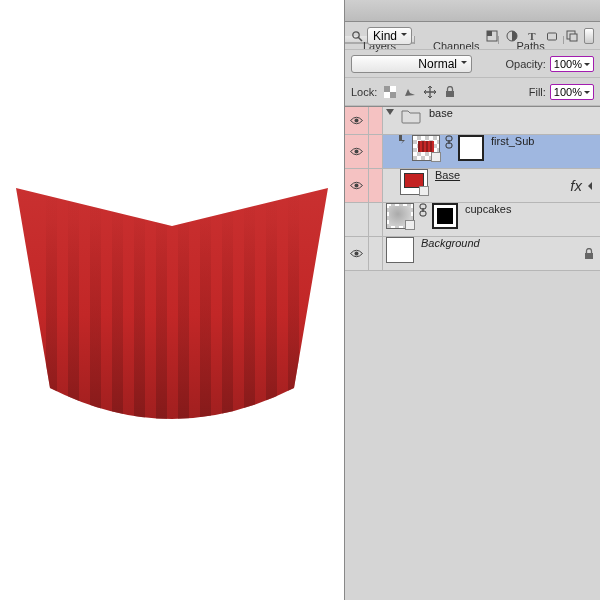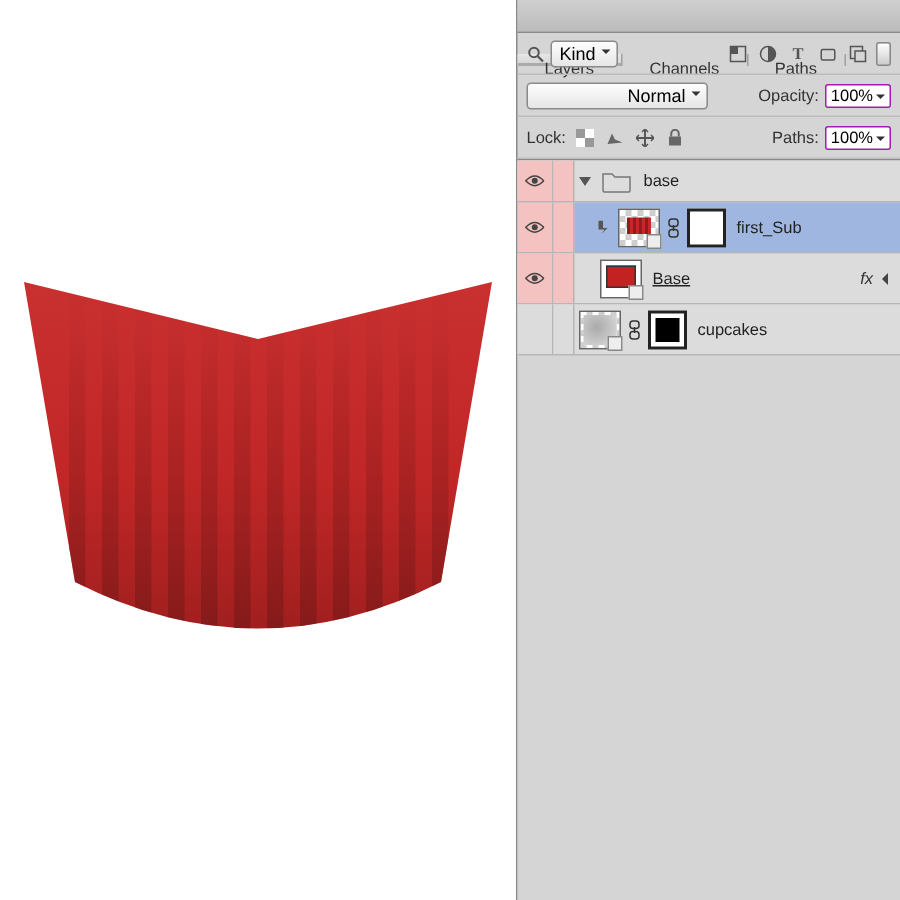--- a/index.html
+++ b/index.html
@@ -15,40 +15,40 @@
   .select::after { content: ""; position: absolute; right: 4px; top: 5px; border: 3px solid transparent; border-top-color: #333; }
   .mini-icon { width: 16px; height: 16px; display: inline-flex; align-items: center; justify-content: center; color: #555; font-size: 11px; border-radius: 2px; }
   .spacer { flex: 1; }
   .numbox { background: #fff; border: 1px solid #a21caf; border-radius: 2px; padding: 1px 3px; font-size: 11px; height: 16px; display: inline-flex; align-items: center; }
   .numbox .arrow { margin-left: 2px; border: 3px solid transparent; border-top-color: #333; position: relative; top: 2px; }
   .label { font-size: 11px; color: #333; }
   .lock-icons { display: flex; gap: 2px; }
   .lock-icons .mini-icon { border: 1px solid transparent; width: 18px; height: 16px; }
   .divider { height: 1px; background: #8a8a8a; }
   .layers { flex: 1; overflow: auto; background: #d5d5d5; }
-  .layer-row { display: flex; align-items: center; border-bottom: 1px solid #b6b6b6; height: 34px; background: #dcdcdc; }
+  .layer-row { display: flex; border-bottom: 1px solid #b6b6b6; height: 34px; background: #dcdcdc; }
   .layer-row.selected { background: #9fb7e0; }
   .layer-row.pink .vis-cell, .layer-row.pink .extra-cell { background: #f5c2c2; }
   .layer-row.smallrow { height: 28px; }
   .vis-cell { width: 24px; height: 100%; display: flex; align-items: center; justify-content: center; border-right: 1px solid #b6b6b6; background: #dcdcdc; }
   .extra-cell { width: 14px; height: 100%; border-right: 1px solid #b6b6b6; background: #dcdcdc; }
   .indent-spacer { width: 14px; height: 100%; }
   .disclosure { width: 10px; height: 10px; margin: 0 2px; }
   .thumb { width: 28px; height: 26px; background: #fff; border: 1px solid #666; margin: 0 3px; position: relative; flex-shrink: 0; }
   .thumb.folder { background: #dcdcdc; border: none; display: flex; align-items: center; justify-content: center; }
   .thumb-inner-red { position: absolute; inset: 3px 3px 6px 3px; background: #c32222; border: 1px solid #333; }
   .thumb .subicon { position: absolute; right: -2px; bottom: -2px; width: 10px; height: 10px; background: #eee; border: 1px solid #888; }
   .link-chain { width: 8px; height: 14px; margin: 0 2px; }
   .mask-thumb { width: 26px; height: 26px; background: #fff; border: 2px solid #222; margin: 0 3px; position: relative; flex-shrink: 0; }
   .mask-thumb.black-center::before { content: ""; position: absolute; inset: 3px; background: #000; }
   .layer-label { font-size: 11px; color: #222; margin-left: 4px; white-space: nowrap; }
   .layer-label.italic { font-style: italic; }
   .layer-label.underline { text-decoration: underline; }
   .row-right { margin-left: auto; margin-right: 6px; display: flex; align-items: center; gap: 4px; }
-  .fx-label { font-style: italic; font-size: 11px; color: #333; }
+  .fx-label { font-style: italic; font-size: 15px; color: #333; }
   .lock-small { width: 10px; height: 12px; }
   .eye { width: 13px; height: 9px; }
   .clip-arrow { width: 10px; height: 10px; margin-right: 2px; }
   .checker { background-image: linear-gradient(45deg,#ccc 25%,transparent 25%,transparent 75%,#ccc 75%),linear-gradient(45deg,#ccc 25%,transparent 25%,transparent 75%,#ccc 75%); background-size: 8px 8px; background-position: 0 0,4px 4px; background-color: #fff; }
   .thumb-smartgrey { background: radial-gradient(circle at 45% 45%, #999 0%, #bbb 60%, #ddd 100%); }
 
   
   .cupcake-wrap { position: absolute; left: 12px; top: 178px; width: 320px; height: 270px; }
   .cupcake-wrap svg { width: 100%; height: 100%; }
 </style>
@@ -174,21 +174,21 @@
           </svg>
         </div>
       <div class="mini-icon">
           <svg width="10" height="12" viewBox="0 0 10 12">
             <rect x="1" y="5" width="8" height="6" fill="#666"></rect>
             <path d="M2.5 5 V3 a2.5 2.5 0 0 1 5 0 V5" fill="none" stroke="#666" stroke-width="1.3"></path>
           </svg>
         </div>
     </div>
     <div class="spacer"></div>
-    <span class="label">Paths:</span>
+    <span class="label">Fill:</span>
     <div class="numbox">
         <span>100%</span>
         <span class="arrow"></span>
       </div>
   </div>
 
   <div class="divider"></div>
 
   <div class="layers">
 
@@ -268,15 +268,32 @@
       </div>
       <svg class="link-chain" viewBox="0 0 8 14">
           <rect x="1" y="1" width="6" height="5" rx="2" fill="none" stroke="#333"></rect>
           <rect x="1" y="8" width="6" height="5" rx="2" fill="none" stroke="#333"></rect>
           <line x1="4" y1="5" x2="4" y2="9" stroke="#333"></line>
         </svg>
       <div class="mask-thumb black-center"></div>
       <span class="layer-label">cupcakes</span>
     </div>
 
+    <div class="layer-row">
+      <div class="vis-cell">
+        <svg class="eye" viewBox="0 0 13 9">
+            <path d="M0.5 4.5 Q6.5 -2 12.5 4.5 Q6.5 11 0.5 4.5 Z" fill="none" stroke="#444"></path>
+            <circle cx="6.5" cy="4.5" r="2" fill="#444"></circle>
+          </svg>
+      </div>
+      <div class="extra-cell"></div>
+      <div class="thumb" style="background:#fff;"></div>
+      <span class="layer-label italic">Background</span>
+      <div class="row-right">
+        <svg class="lock-small" viewBox="0 0 10 12">
+            <rect x="1" y="5" width="8" height="6" fill="#666"></rect>
+            <path d="M2.5 5 V3 a2.5 2.5 0 0 1 5 0 V5" fill="none" stroke="#666" stroke-width="1.3"></path>
+          </svg>
+      </div>
+    </div>
 
   </div>
 </div>
 
 </body></html>

